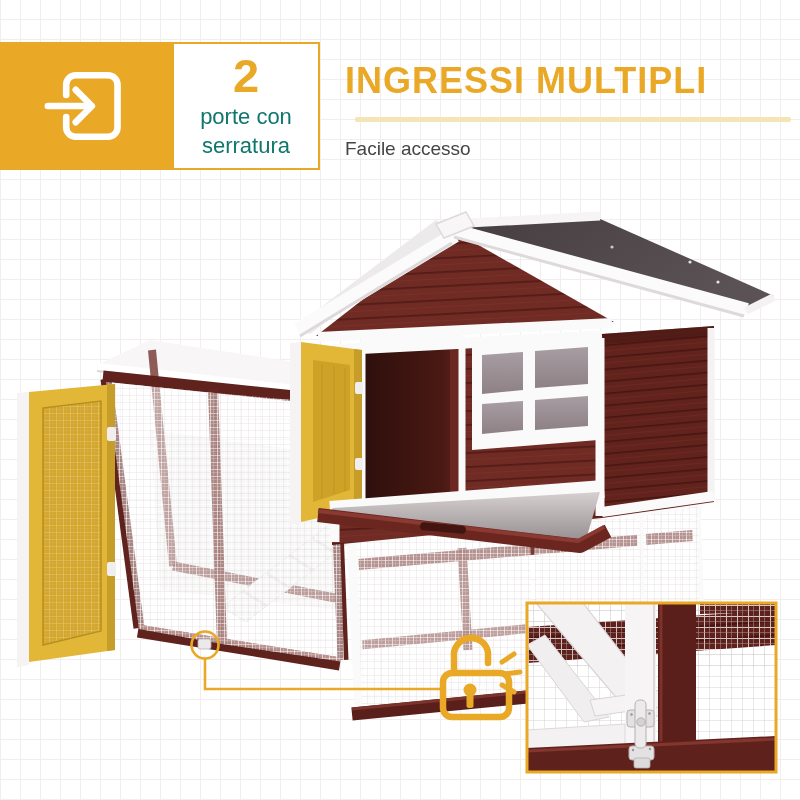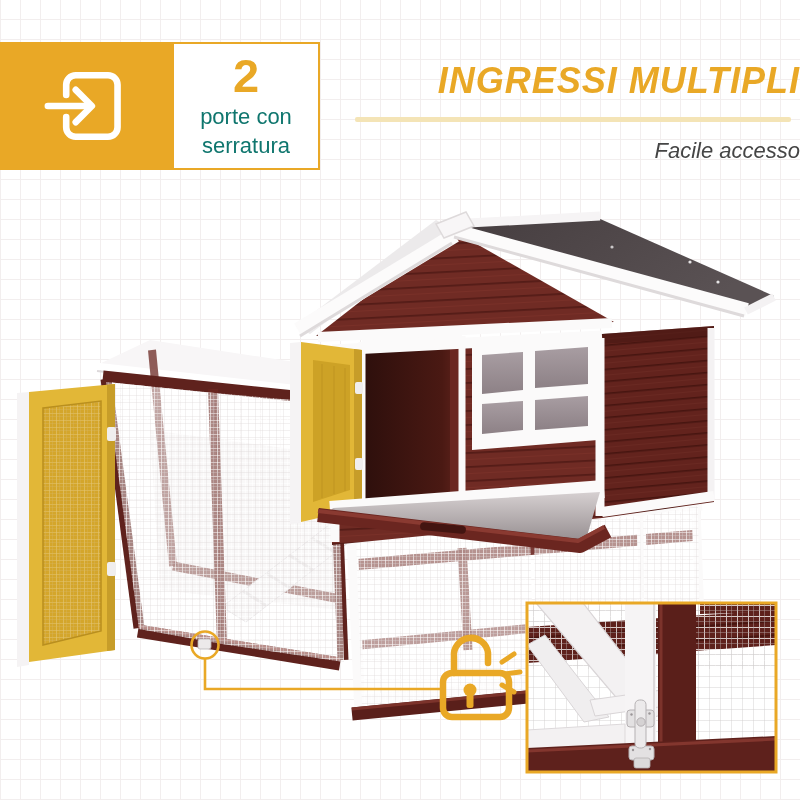--- a/index.html
+++ b/index.html
@@ -21,24 +21,24 @@
     display:flex;align-items:center;justify-content:center;
   }
   .badge-panel{
     width:148px;height:128px;background:#ffffff;border:2px solid #e9a826;
     box-sizing:border-box;display:flex;flex-direction:column;
     align-items:center;justify-content:center;
   }
   .badge-number{font-size:47px;font-weight:bold;color:#e9a826;line-height:1.0;margin-bottom:3px;}
   .badge-line{font-size:22px;color:#0f766e;line-height:1.32;}
   
-  .header{position:absolute;top:60px;left:345px;width:455px;text-align:right;font-style:italic;}
+  .header{position:absolute;top:60px;left:345px;width:455px;text-align:left;}
   .title{margin:0;font-size:36px;font-weight:bold;color:#e9a826;letter-spacing:1px;}
   .rule{width:436px;height:5px;background:#f4e4b6;border-radius:2px;margin:15px auto 0 auto;}
-  .subtitle{margin-top:16px;font-size:22px;color:#454545;}
+  .subtitle{margin-top:16px;font-size:19px;color:#454545;}
   svg.scene{position:absolute;left:0;top:0;display:block;}
 </style>
 </head>
 <body>
 
 <div class="canvas">
 
   <div class="badge">
     <div class="badge-iconbox">
       <svg width="88" height="88" viewBox="0 0 120 120" aria-hidden="true">

